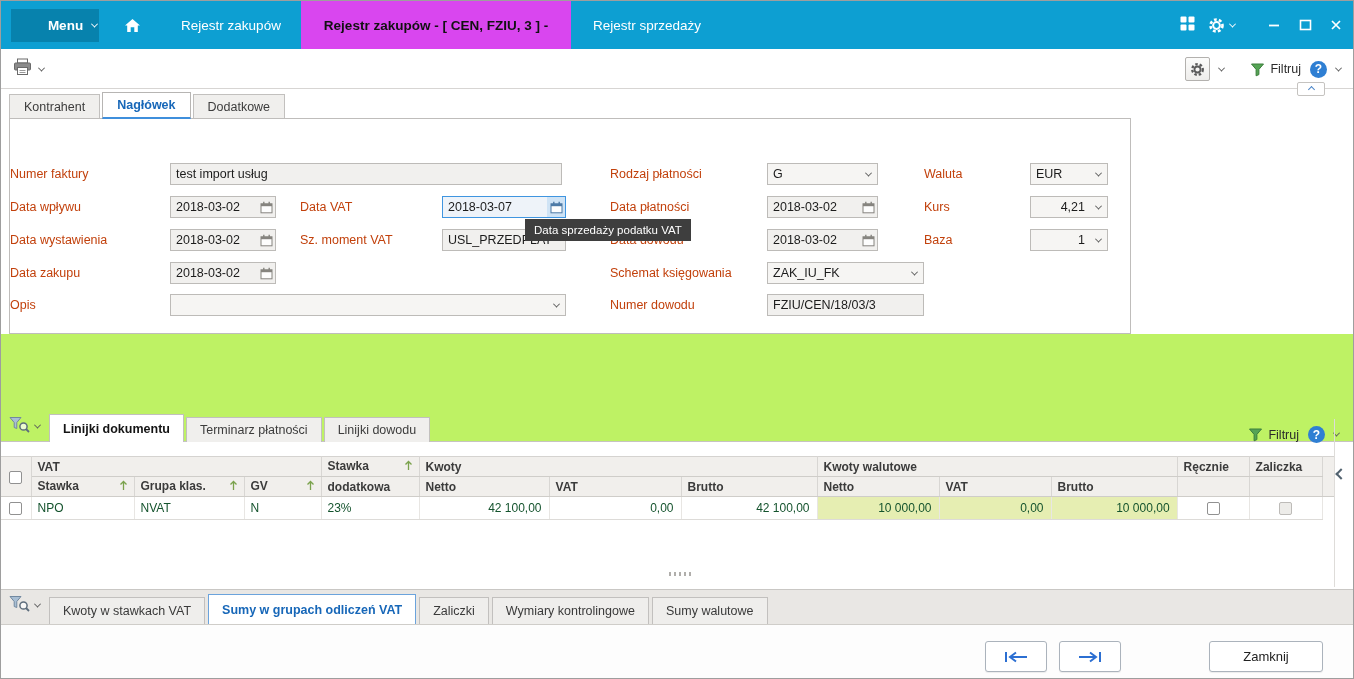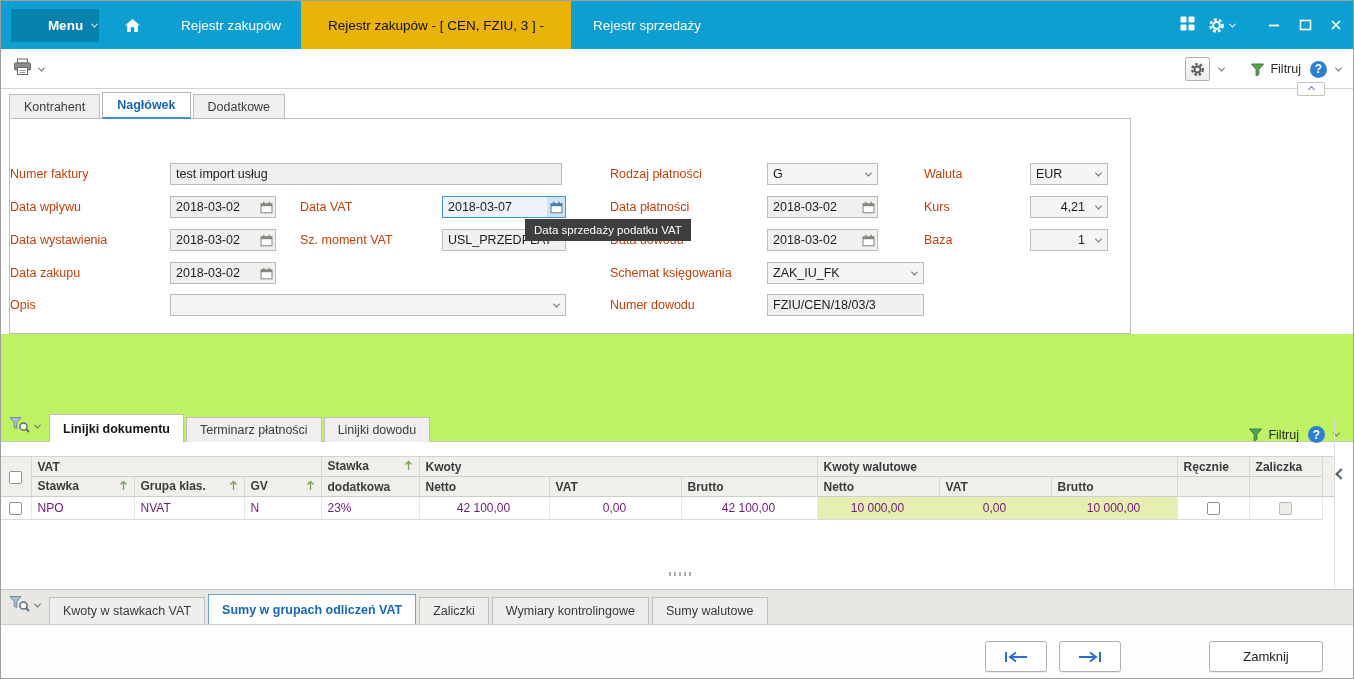--- a/index.html
+++ b/index.html
@@ -4,21 +4,21 @@
 <style>
   * { margin:0; padding:0; box-sizing:border-box; }
   body { width:1354px; height:679px; font-family:"Liberation Sans", sans-serif; background:#fff; overflow:hidden; }
   .window { position:relative; width:1354px; height:679px; background:#ffffff; border:1px solid #9e9e9e; overflow:hidden; }
 
   
   .titlebar { position:absolute; left:0; top:0; width:100%; height:48px; background:#0d9fd2; }
   .menu-btn { position:absolute; left:10px; top:8px; width:88px; height:33px; background:#0782ad; color:#fff; font-weight:bold; font-size:13.5px; display:flex; align-items:center; justify-content:center; gap:9px; cursor:default;padding-left:35px; }
   .home-btn { position:absolute; left:112px; top:0; width:38px; height:48px; display:flex; align-items:center; justify-content:center; }
   .doc-tab { position:absolute; top:0; height:48px; display:flex; align-items:center; justify-content:center; color:#fff; font-size:13.5px; white-space:nowrap; }
-  .doc-tab.active { background:#eab308; color:#111; font-weight:normal;text-align:right; }
+  .doc-tab.active { background:#d946ef; color:#111; font-weight:bold;text-align:right; }
   .tb-icons { position:absolute; right:118px; top:0; height:48px; display:flex; align-items:center; gap:13px; }
   .win-controls { position:absolute; right:8px; top:0; height:48px; display:flex; align-items:center; gap:13px; }
   .win-btn { width:18px; height:20px; display:flex; align-items:center; justify-content:center; }
 
   
   .toolbar { position:absolute; left:0; top:48px; width:100%; height:40px; background:#fff; border-bottom:1px solid #d7d5d3; }
   .tool-left { position:absolute; left:12px; top:0; height:40px; display:flex; align-items:center; gap:7px; }
   .tool-right { position:absolute; right:12px; top:0; height:40px; display:flex; align-items:center; gap:9px; }
   .boxed-icon { width:25px; height:24px; border:1px solid #b3b1ae; background:linear-gradient(#fcfcfb,#eeedeb); display:flex; align-items:center; justify-content:center; border-radius:2px; }
   .filtruj { display:flex; align-items:center; gap:5px; font-size:12.5px; color:#2b2b2b; }
@@ -52,23 +52,23 @@
   .band1 { position:absolute; left:0; top:333px; width:100%; height:108px; background:#bef264; border-bottom:1px solid #c6c4c1; }
   .icon-cluster { position:absolute; left:8px; bottom:4px; display:flex; align-items:center; gap:5px; }
   .ltabs { position:absolute; left:48px; bottom:-1px; display:flex; align-items:flex-end; z-index:2; }
   .ltab { height:25px; padding:0 13px; background:#f0efed; border:1px solid #c2c0be; border-bottom:none; margin-right:2px; font-size:12.5px; color:#3c3c3c; display:flex; align-items:center; white-space:nowrap; }
   .ltab.active { height:28px; background:#fff; font-weight:bold; color:#141414; }
   .lines-toolbar { position:absolute; right:14px; top:425px; display:flex; align-items:center; gap:9px; }
 
   
   .grid { position:absolute; left:0; top:455px; border-collapse:collapse; table-layout:fixed; width:1333px; border-top:1px solid #d5d3d0; }
   .grid th { background:#f1efec; border-right:1px solid #d8d6d3; border-bottom:1px solid #cfcdc9; color:#3b3b3b; font-weight:bold; font-size:12px; text-align:left; padding:2px 6px; height:20px; white-space:nowrap; overflow:hidden; }
-  .grid td { border-right:1px solid #e8e6e3; border-bottom:1px solid #dddbd8; font-size:12px; color:#701a75; height:23px; padding:2px 6px; white-space:nowrap; overflow:hidden; }
+  .grid td { border-right:1px solid #e8e6e3; border-bottom:1px solid #dddbd8; font-size:12px; color:#14532d; height:23px; padding:2px 6px; white-space:nowrap; overflow:hidden; }
   .grid th.ck, .grid td.ck { text-align:center; padding:2px 0; }
-  .grid td.num { text-align:center; padding-right:7px; }
+  .grid td.num { text-align:right; padding-right:7px; }
   .grid td.wal { background:#e6eeb2; }
   .grid th.filler { border-right:none; }
   .grid td.fillerd { border-right:none; border-bottom:none; }
   .sorti { float:right; margin-top:1px; }
   .cb { display:inline-block; width:13px; height:13px; border:1px solid #919191; background:#fff; border-radius:2px; vertical-align:middle; }
   .cb.disabled { background:#edece9; border-color:#bdbbb8; }
   .vline { position:absolute; left:1333px; top:418px; height:168px; border-left:1px solid #dedcd9; }
   .scroll-left { position:absolute; right:4px; top:464px; width:16px; height:18px; display:flex; align-items:center; justify-content:center; }
   .grip { position:absolute; left:668px; top:571px; width:24px; height:4px; background:repeating-linear-gradient(90deg,#b0aeab 0 2px,transparent 2px 5px); }
 

